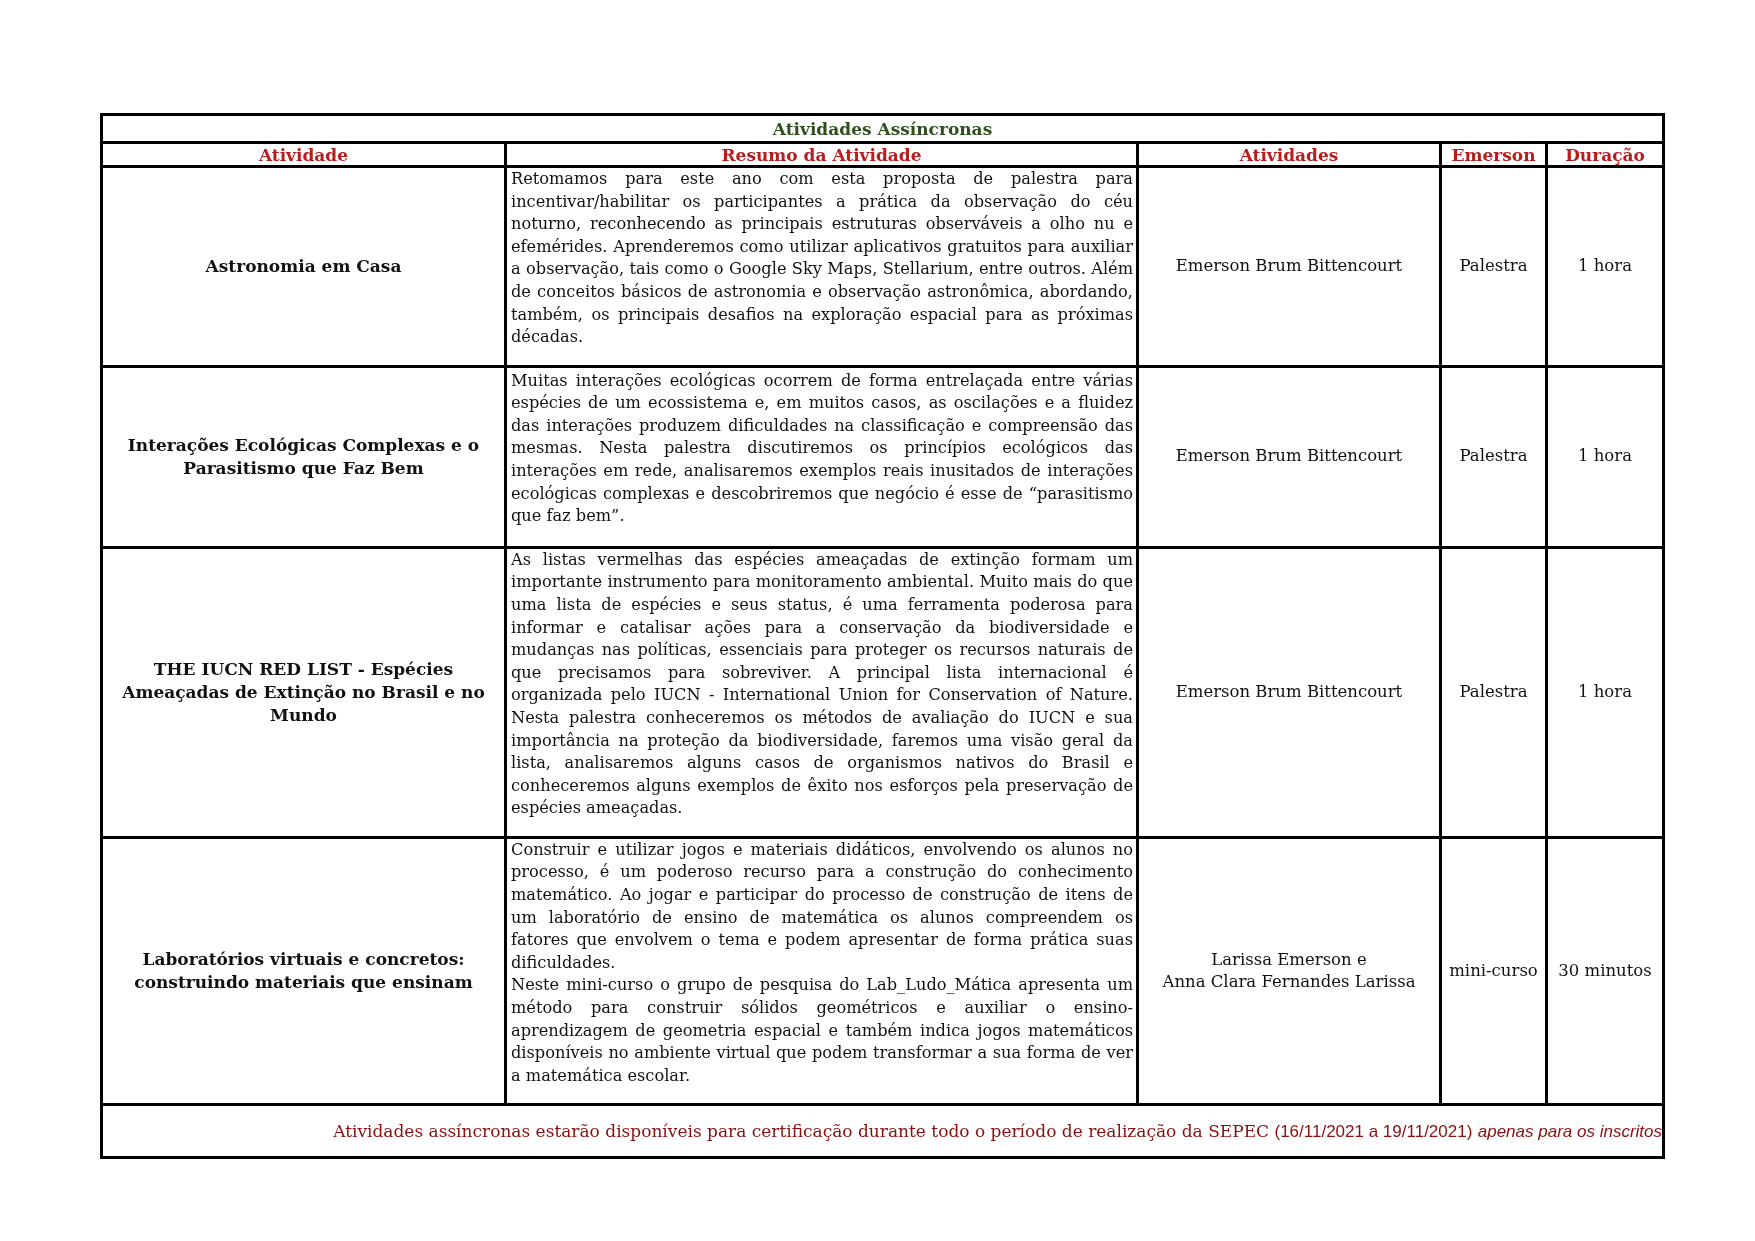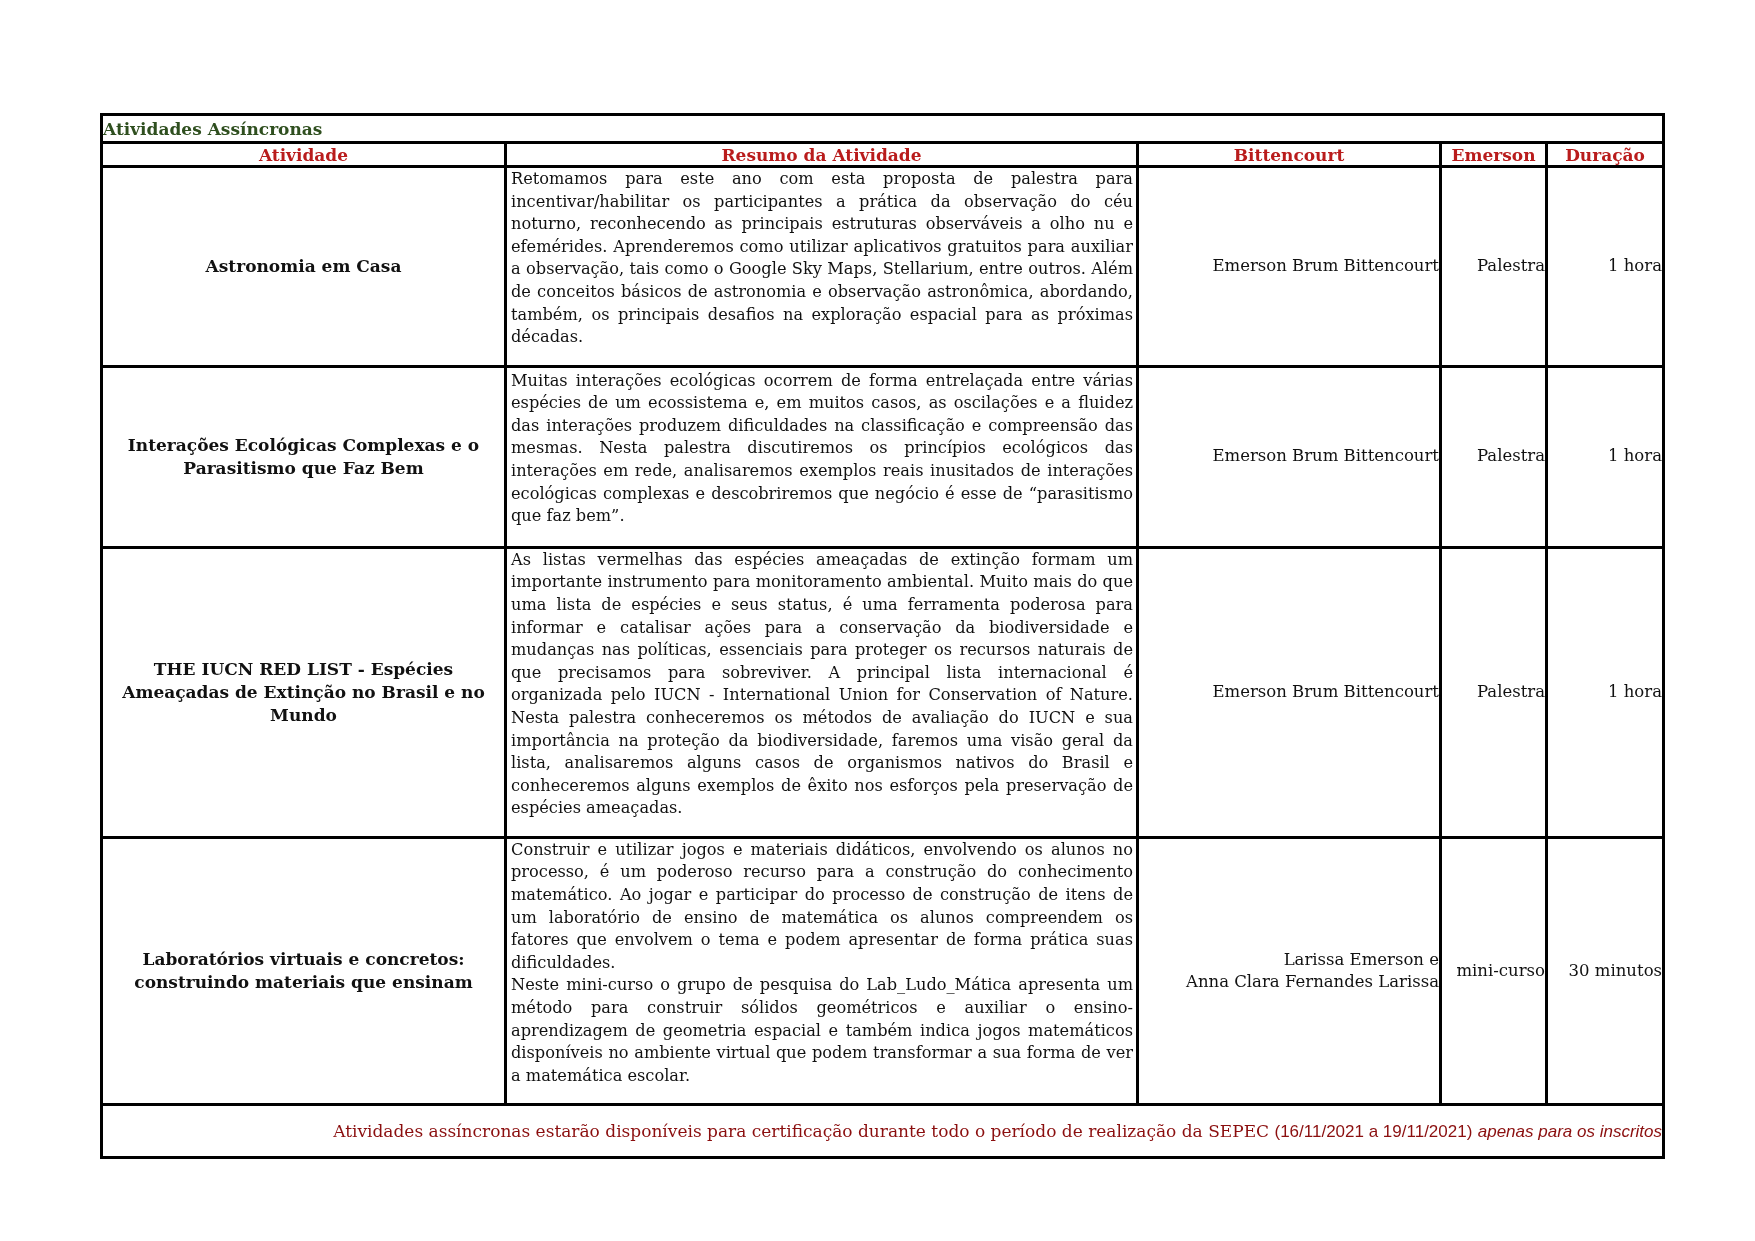--- a/index.html
+++ b/index.html
@@ -5,37 +5,37 @@
     html, body { margin: 0; padding: 0; background: #ffffff; }
     body { width: 1755px; height: 1241px; position: relative; overflow: hidden; }
     .sheet {
       position: absolute; left: 100px; top: 113px; width: 1562px;
       font-family: "DejaVu Serif", "Liberation Serif", serif;
       color: #111;
     }
     table { border-collapse: collapse; width: 1562px; table-layout: fixed; }
     td, th { border: 3px solid #000; padding: 0; }
     .title-cell {
-      height: 25px; text-align: left; font-weight: bold; font-size: 17px;
+      height: 25px; text-align: center; font-weight: bold; font-size: 17px;
       color: #2f4f1f; border-bottom: 3px solid #000;
     }
     .hdr {
       height: 21px; text-align: center; font-weight: bold; font-size: 17px;
       color: #b91c1c; line-height: 20px;
     }
     .act {
       text-align: center; font-weight: bold; font-size: 17px; line-height: 23px;
       padding: 0 14px;
     }
     .sum {
       text-align: justify; font-size: 16.2px; line-height: 22.6px;
       padding: 0 3px 16px 4px; vertical-align: middle;
     }
     .sum p { margin: 0; }
-    .ctr { text-align: right; font-size: 16.5px; line-height: 22.6px; }
+    .ctr { text-align: center; font-size: 16.5px; line-height: 22.6px; }
     .footer {
       height: 50px; text-align: right; font-weight: normal; font-size: 17px; color: #8b0f0f;
     }
     .footer .sans { font-family: "Liberation Sans", sans-serif; }
     .footer .ital { font-family: "Liberation Sans", sans-serif; font-style: italic; }
   </style>
 </head>
 <body>
 
 <div class="sheet">
@@ -47,21 +47,21 @@
       <col style="width:106px">
       <col style="width:117px">
     </colgroup>
     <tbody>
         <tr>
       <td colspan="5" class="title-cell">Atividades Assíncronas</td>
     </tr>
     <tr>
       <th class="hdr">Atividade</th>
       <th class="hdr">Resumo da Atividade</th>
-      <th class="hdr">Bittencourt</th>
+      <th class="hdr">Atividades</th>
       <th class="hdr">Emerson</th>
       <th class="hdr">Duração</th>
     </tr>
 
     <tr style="height:191px">
       <td class="act">Astronomia em Casa</td>
       <td class="sum">
             <p>Retomamos para este ano com esta proposta de palestra para incentivar/habilitar os participantes a prática da observação do céu noturno, reconhecendo as principais estruturas observáveis a olho nu e efemérides. Aprenderemos como utilizar aplicativos gratuitos para auxiliar a observação, tais como o Google Sky Maps, Stellarium, entre outros. Além de conceitos básicos de astronomia e observação astronômica, abordando, também, os principais desafios na exploração espacial para as próximas décadas.</p>
           </td>
       <td class="ctr">Emerson Brum Bittencourt</td>

